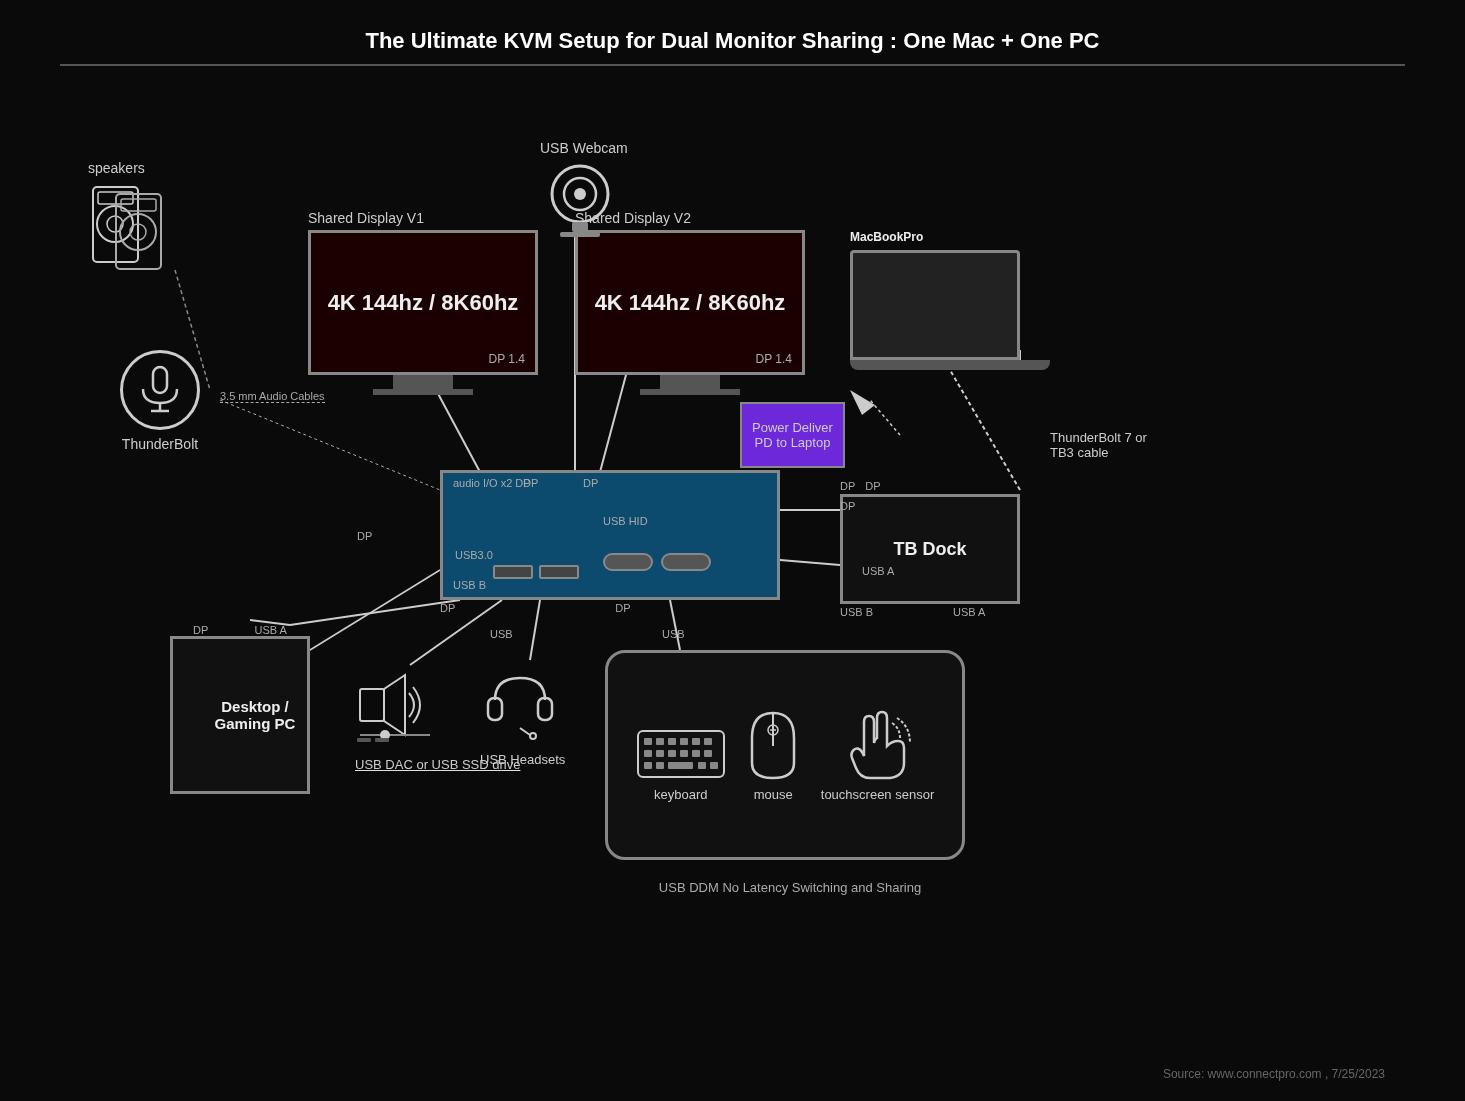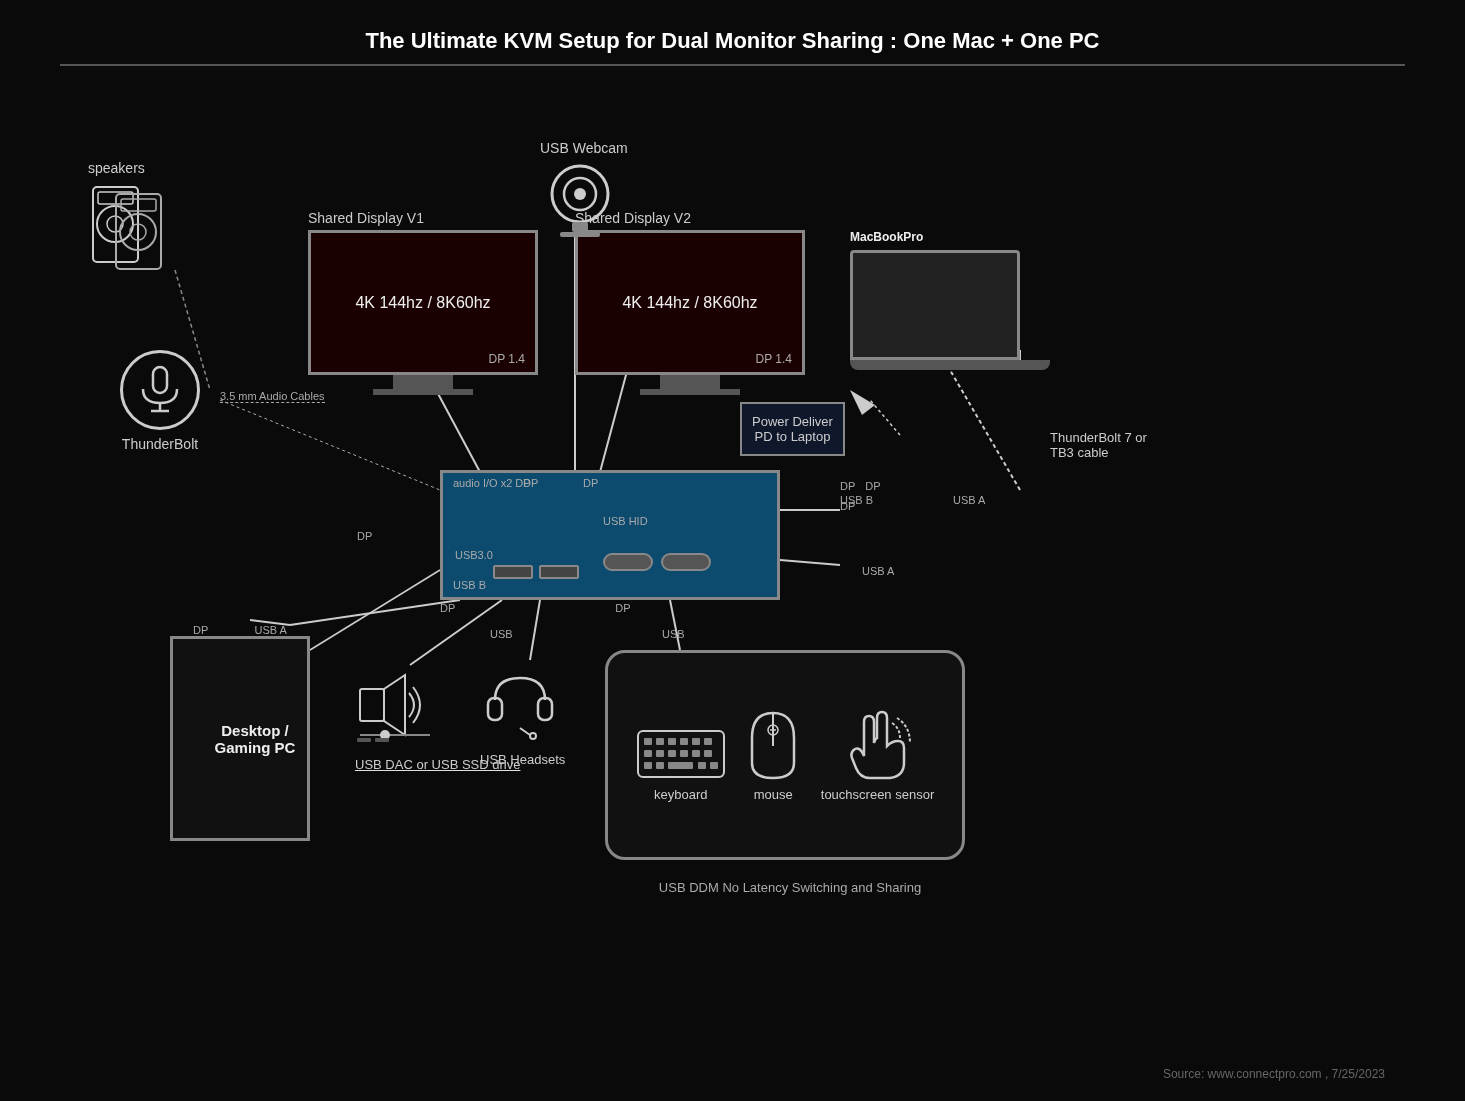--- a/index.html
+++ b/index.html
@@ -96,22 +96,22 @@
       height: 145px;
       border: 3px solid #888;
       background: #1a0000;
       display: flex;
       flex-direction: column;
       align-items: center;
       justify-content: center;
       position: relative;
     }
     .monitor-res {
-      font-size: 16px;
-      font-weight: normal;
+      font-size: 22px;
+      font-weight: bold;
       color: #eee;
     }
     .monitor-dp {
       position: absolute;
       bottom: 6px;
       right: 10px;
       font-size: 12px;
       color: #aaa;
     }
     .monitor-stand {
@@ -193,22 +193,22 @@
     }
 
     
     .pd-group {
       position: absolute;
       left: 740px;
       top: 402px;
     }
     .pd-box {
       border: 2px solid #888;
-      background: #0f172a;
-      padding: 10px 10px;
+      background: #6d28d9;
+      padding: 16px 10px;
       font-size: 13px;
       color: #ccc;
       text-align: center;
     }
 
     
     .tb-label {
       position: absolute;
       left: 1050px;
       top: 430px;
@@ -311,21 +311,21 @@
     }
 
     
     .desktop-group {
       position: absolute;
       left: 170px;
       top: 620px;
     }
     .desktop-box {
       width: 140px;
-      height: 205px;
+      height: 158px;
       border: 3px solid #888;
       background: #111;
       display: flex;
       align-items: center;
       justify-content: flex-end;
       padding-left: 30px;
     }
     .desktop-label {
       font-size: 15px;
       font-weight: bold;
@@ -560,20 +560,23 @@
     <div>PD to Laptop</div>
   </div>
 </div>
 
 <div class="tb-label">ThunderBolt 7 or TB3 cable</div>
 
 <div class="tbdock-group">
   <div style="display:flex;gap:10px;margin-bottom:2px;">
     <span class="tbdock-port-label">DP</span>
     <span class="tbdock-port-label">DP</span>
+  </div>
+  <div class="tbdock-box">
+    <div class="tbdock-label">TB Dock</div>
   </div>
   <div style="display:flex;gap:80px;margin-top:2px;">
     <span class="tbdock-port-label">USB B</span>
     <span class="tbdock-port-label">USB A</span>
   </div>
 </div>
 
 <div class="port-label-dp-tbdock">DP</div>
 <div class="port-label-usbb-right">USB B</div>
 <div class="port-label-usba-tbdock">USB A</div>

